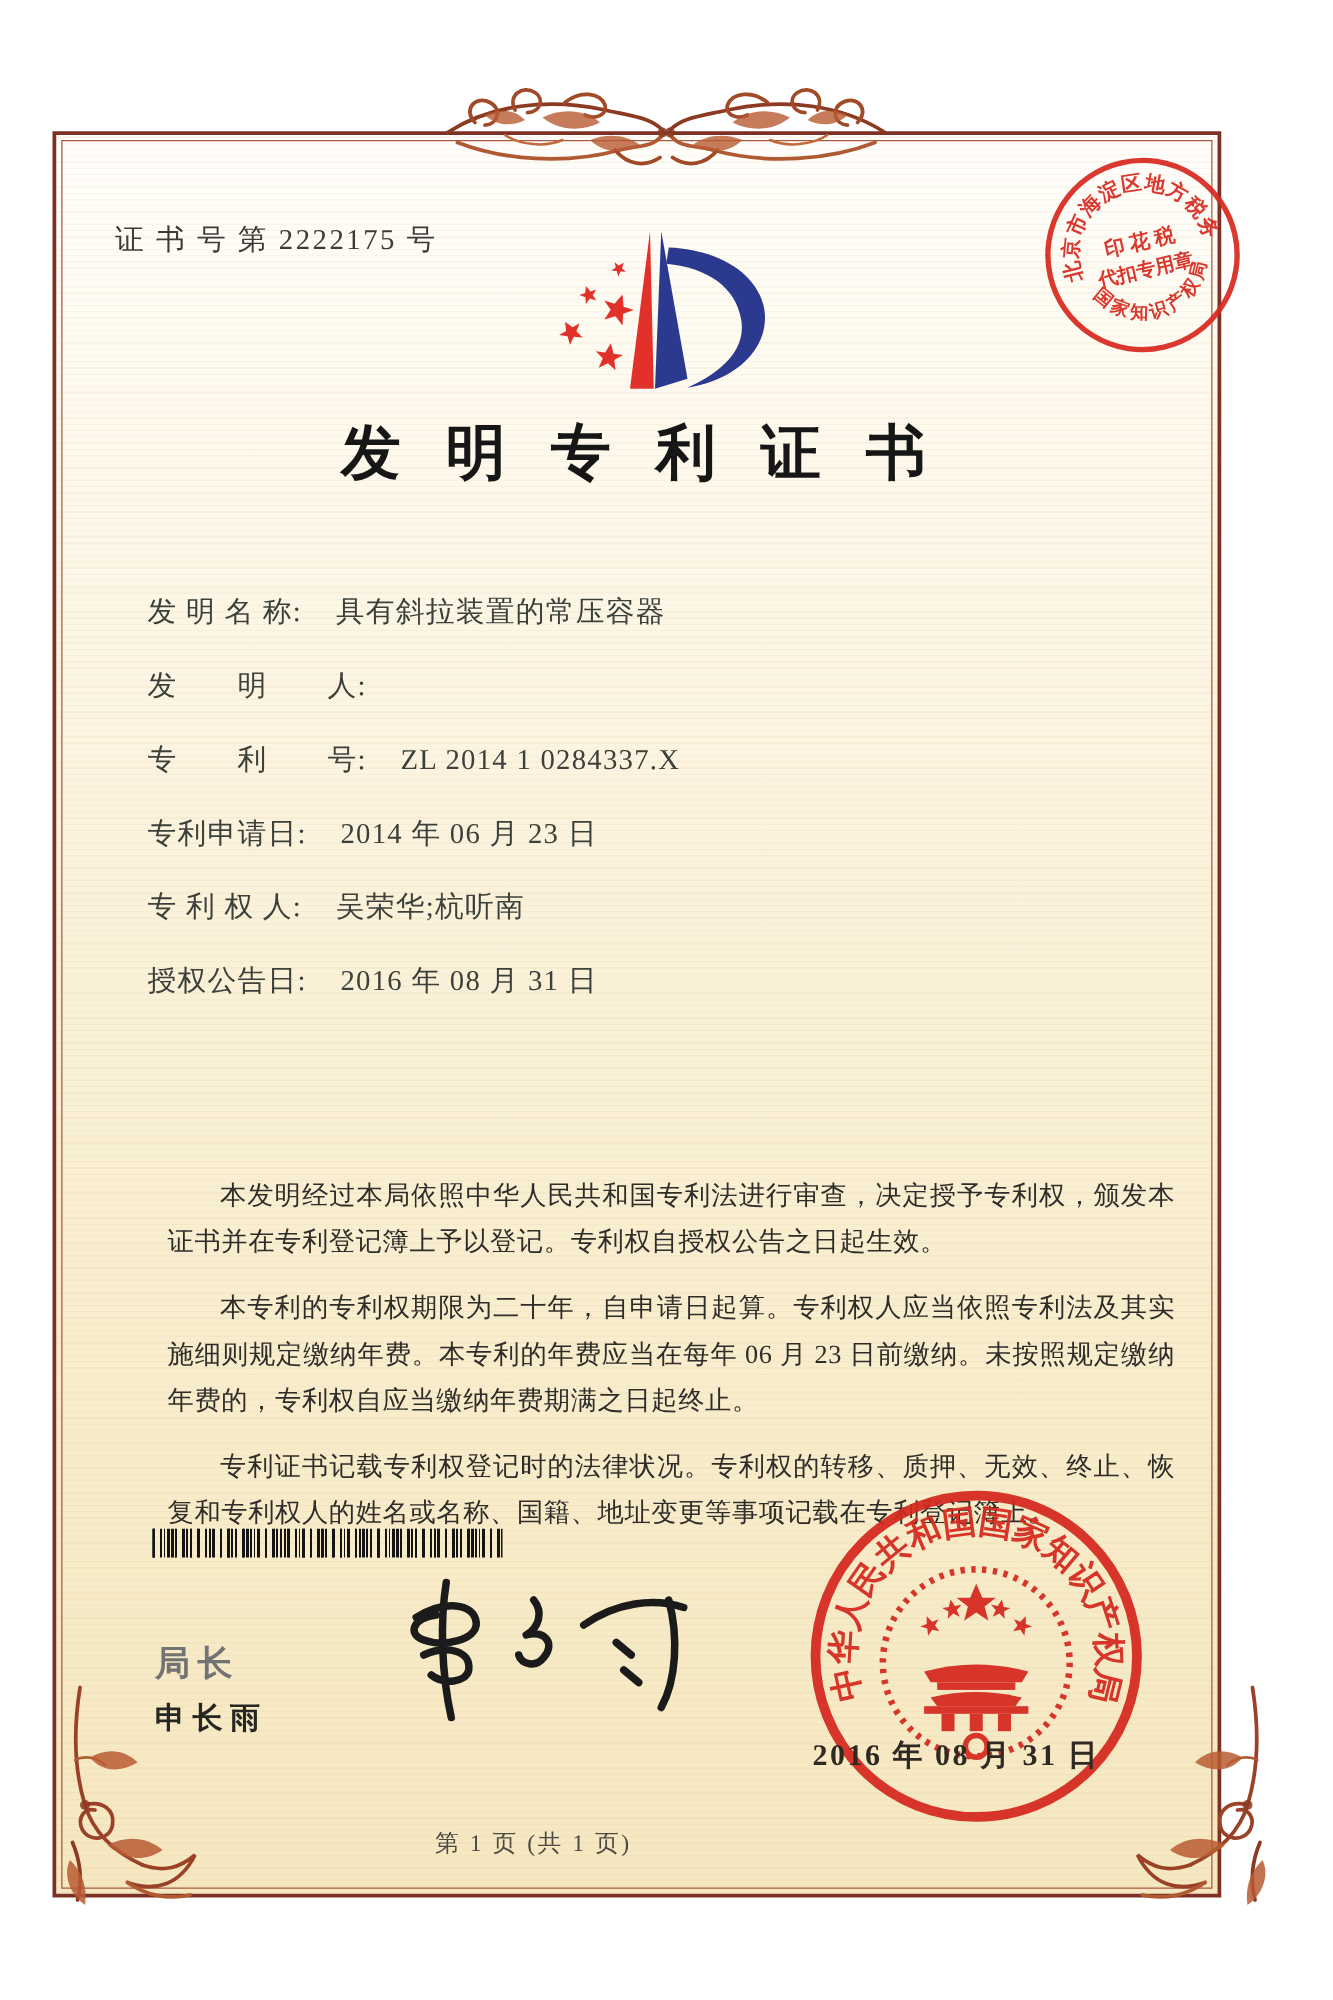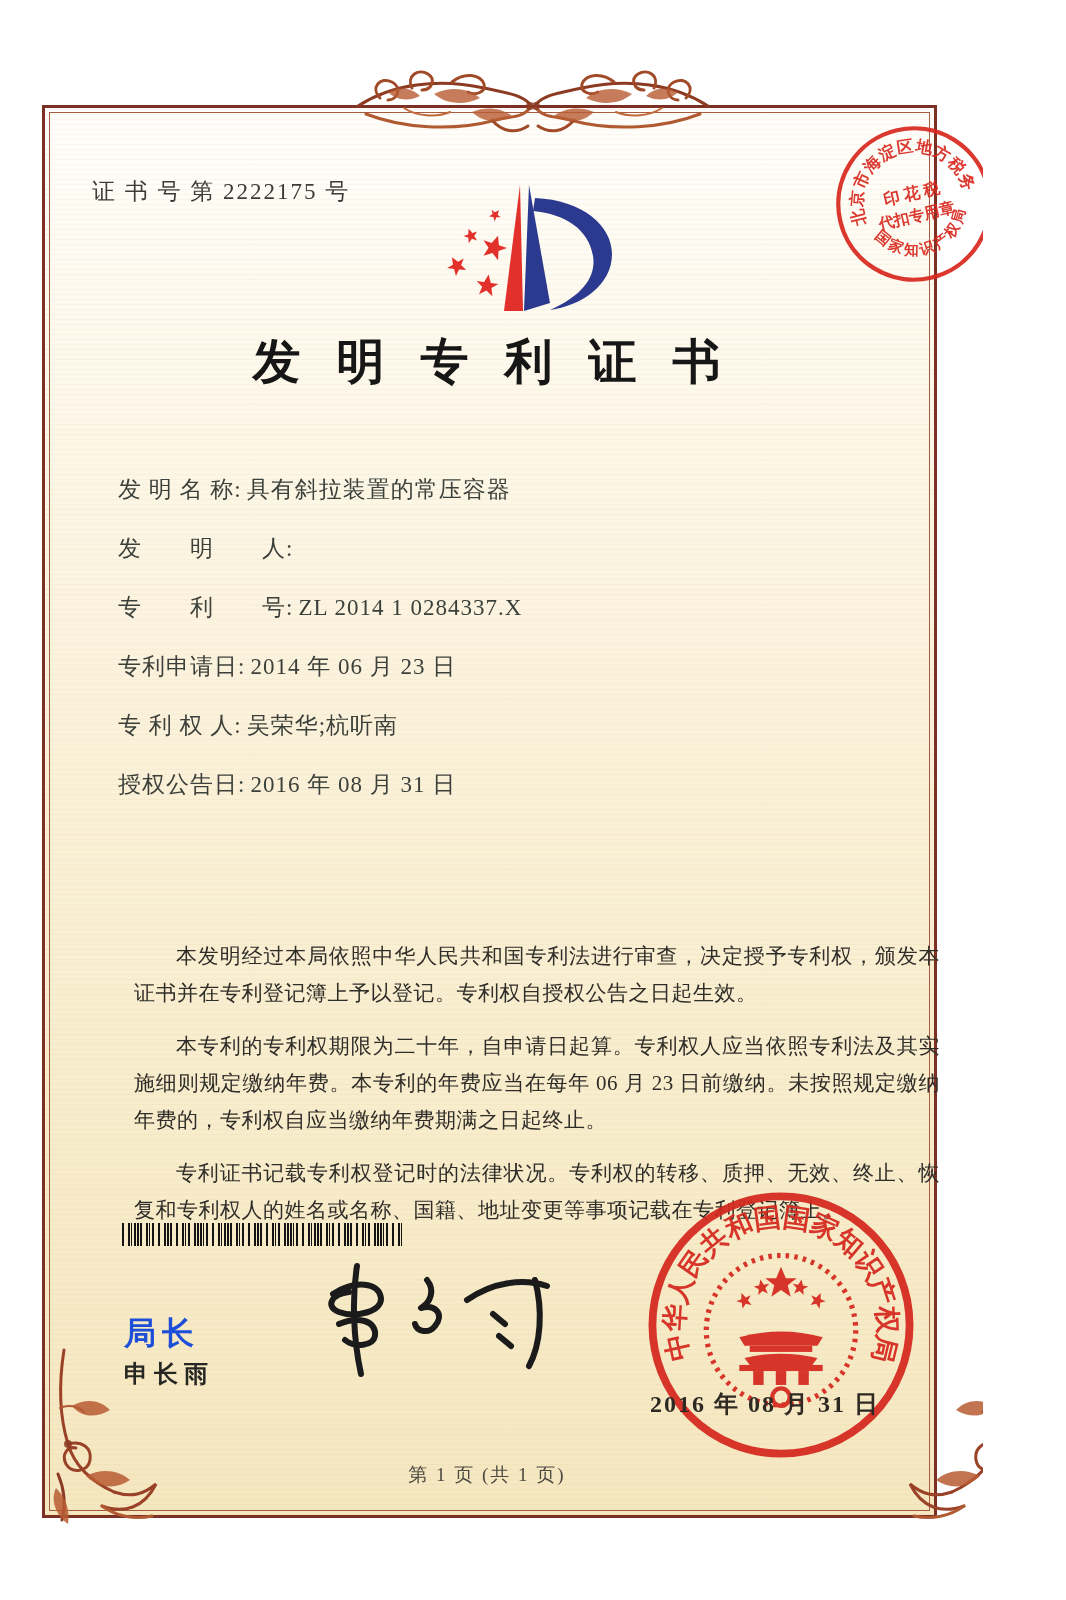--- a/index.html
+++ b/index.html
@@ -1,52 +1,52 @@
 <!DOCTYPE html>
 <html><head>
 <meta charset="utf-8">
 <style>
   html,body{margin:0;padding:0;background:#ffffff;}
   .page{position:relative;width:983px;height:1600px;background:#ffffff;overflow:hidden;
-        font-family:"Liberation Serif", serif;}
+        font-family:"Liberation Serif", serif;padding-left:40px;}
   
   .paper{position:absolute;left:42px;top:105px;right:46px;bottom:82px;
          border:3px solid #7c3124;
          background:linear-gradient(180deg,#fffefb 0%,#fdf8ea 20%,#fbf2dc 42%,#f8edcd 68%,#f5e7c0 100%);}
   .paper::after{content:"";position:absolute;inset:0;pointer-events:none;
          background:repeating-linear-gradient(0deg,rgba(198,156,92,0.07) 0 1px,transparent 1px 5px);}
   .frame-inner{position:absolute;inset:4px;border:1px solid #a65a40;pointer-events:none;}
   
   .cert-no{position:absolute;left:92px;top:176px;font-size:23px;color:#3b3b38;letter-spacing:2px;}
   .logo{position:absolute;left:438px;top:158px;width:210px;height:160px;}
   .tax-stamp{position:absolute;left:828px;top:118px;width:172px;height:172px;transform:rotate(-13deg);opacity:.92;}
   .title{position:absolute;left:0;right:10px;top:330px;text-align:center;}
   .title span{font-size:48px;font-weight:bold;color:#161616;letter-spacing:36px;margin-right:-36px;}
   
   .fields{position:absolute;left:118px;top:474px;display:flex;flex-direction:column;gap:28px;}
   .field-row{display:flex;font-size:23px;color:#3c403a;letter-spacing:1px;line-height:31px;}
   .field-label{white-space:pre;}
-  .field-value{margin-left:5px;white-space:pre;}
+  .field-value{margin-left:27px;white-space:pre;}
   
   .paras{position:absolute;left:118px;top:922px;width:838px;}
   .paras p{margin:16px;font-size:21px;line-height:37px;color:#2f2d29;text-align:justify;text-indent:2em;letter-spacing:.5px;}
   
   .barcode{position:absolute;left:122px;top:1223px;width:280px;height:23px;background:
      repeating-linear-gradient(90deg,#141414 0 2px,transparent 2px 6px),
      repeating-linear-gradient(90deg,#141414 0 1px,transparent 1px 9px),
      repeating-linear-gradient(90deg,#141414 0 2px,transparent 2px 15px);}
   .duty-title{position:absolute;left:124px;top:1312px;font-family:"Liberation Sans",sans-serif;
-     font-size:32px;font-weight:600;color:#1d4ed8;letter-spacing:6px;}
+     font-size:28px;font-weight:600;color:#737373;letter-spacing:6px;}
   .duty-name{position:absolute;left:124px;top:1358px;font-family:"Liberation Sans",sans-serif;
      font-size:24px;font-weight:700;color:#262622;letter-spacing:6px;}
   .signature{position:absolute;left:295px;top:1252px;width:270px;height:140px;}
   .big-seal{position:absolute;left:642px;top:1186px;width:278px;height:278px;opacity:.93;}
   .seal-date{position:absolute;left:650px;top:1388px;font-size:24px;font-weight:600;color:#2e2a23;
      letter-spacing:2px;z-index:5;}
-  .footer{position:absolute;left:327px;top:1462px;width:320px;text-align:center;
+  .footer{position:absolute;left:348px;top:1462px;width:320px;text-align:left;
      font-size:19px;color:#4c4a42;letter-spacing:2px;}
   
   .orn-top{position:absolute;left:352px;top:64px;width:362px;height:84px;}
   .corner{position:absolute;width:132px;height:192px;}
   .corner.bl{left:38px;top:1346px;}
   .corner.br{left:896px;top:1346px;transform:scaleX(-1);}
 </style>
 </head>
 <body>
 

